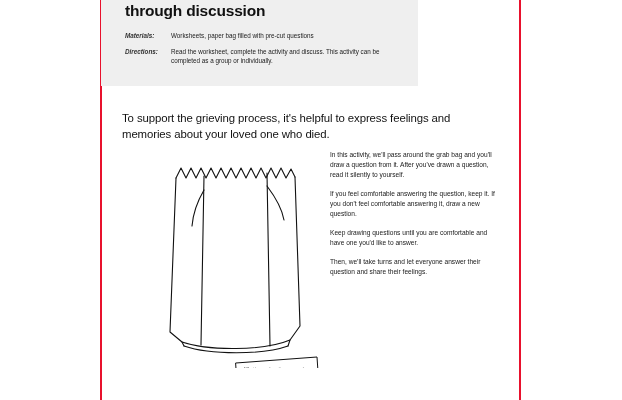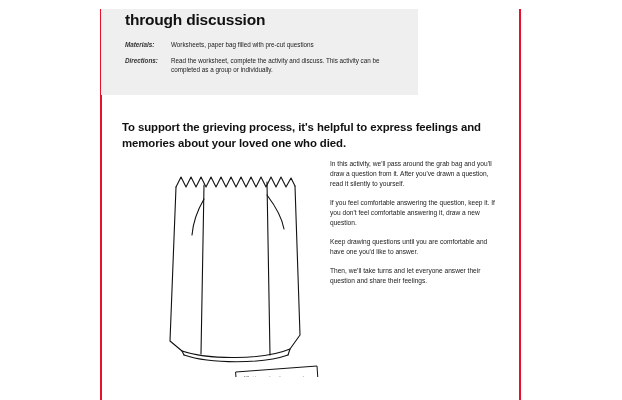--- a/index.html
+++ b/index.html
@@ -13,21 +13,21 @@
     font-family: "Liberation Sans", sans-serif;
     color: #1a1a1a;
     position: relative;
     overflow: hidden;
   }
 
   
   .page {
     position: absolute;
     left: 0; top: 0;
-    width: 622px; height: 300px; margin-top: 9px;
+    width: 622px; height: 300px;
   }
   .rule {
     position: absolute;
     top: 0;
     width: 2px;
     height: 400px;
     background: #e8112d;
   }
   .rule-left  { left: 100px; }
   .rule-right { left: 519px; }
@@ -77,21 +77,21 @@
     max-width: 225px;
   }
 
   
   .headline {
     position: absolute;
     left: 122px;
     top: 110px;
     width: 370px;
     font-size: 11.4px;
-    font-weight: bold;
+    font-weight: normal;
     line-height: 1.42;
     color: #111;
     letter-spacing: -0.1px;
   }
 
   
   .instructions {
     position: absolute;
     left: 330px;
     top: 150px;

